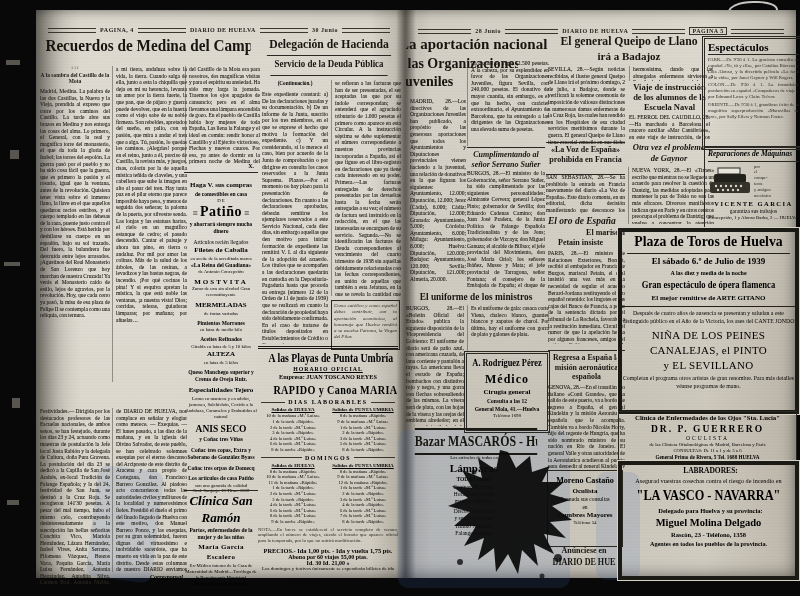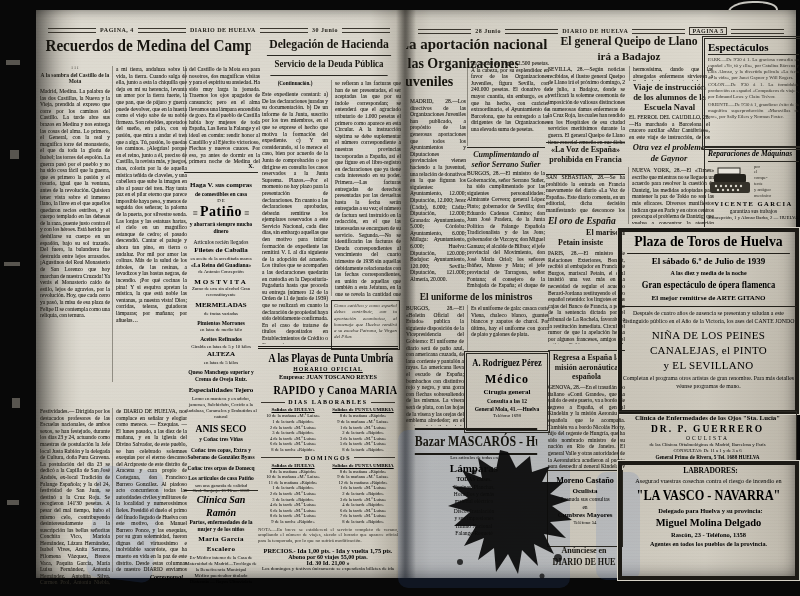--- a/index.html
+++ b/index.html
@@ -35,21 +35,21 @@
   .mast .boxed{border:1px solid #3a362e;padding:0 2px;}
   
   .xs{font-size:4.8px;line-height:1.25;} .s{font-size:5.5px;line-height:1.3;}
   .sb{font-size:5.5px;font-weight:bold;line-height:1.35;} .m{font-size:7px;font-weight:bold;line-height:1.4;}
   .l{font-size:9.5px;font-weight:bold;line-height:1.4;} 
   .pat-big{font-size:14px;font-weight:bold;line-height:1.2;letter-spacing:.5px;}
   .pat-big:before,.pat-big:after{content:"≡";font-size:9px;vertical-align:middle;padding:0 2px;color:#2b2923;}
   .spaced{letter-spacing:2px;font-weight:bold;font-size:7px;}
   .gap{margin-top:3px;} 
   .adcol>div{text-align:center;}
-  .csr-title{font-size:10px;font-weight:bold;font-style:italic;line-height:1.3;}
+  .csr-title{font-size:13px;font-weight:bold;font-style:italic;line-height:1.3;}
   .csr-name{font-size:7px;font-weight:bold;letter-spacing:.4px;line-height:1.5;}
   .rp-name{font-size:9.5px;font-weight:bold;white-space:nowrap;transform:scaleX(.88);line-height:1.4;}
   .rp-med{font-size:12px;font-weight:bold;letter-spacing:1px;line-height:1.5;}
   .lam-big{font-size:11px;font-weight:bold;line-height:1.4;}
   .mc-name{font-size:9px;font-weight:bold;white-space:nowrap;transform:scaleX(.9);line-height:1.4;}
   .pt-title{font-size:15px;font-weight:bold;white-space:nowrap;transform:scaleX(.92);
             border-bottom:1px solid #22201a;padding-bottom:2px;line-height:1.25;}
   .pt-date{font-size:9px;font-weight:bold;line-height:1.7;}
   .pt-time{font-size:6px;font-weight:bold;line-height:1.4;}
   .pt-opera{font-size:10.5px;font-weight:bold;white-space:nowrap;transform:scaleX(.82);line-height:1.5;}

